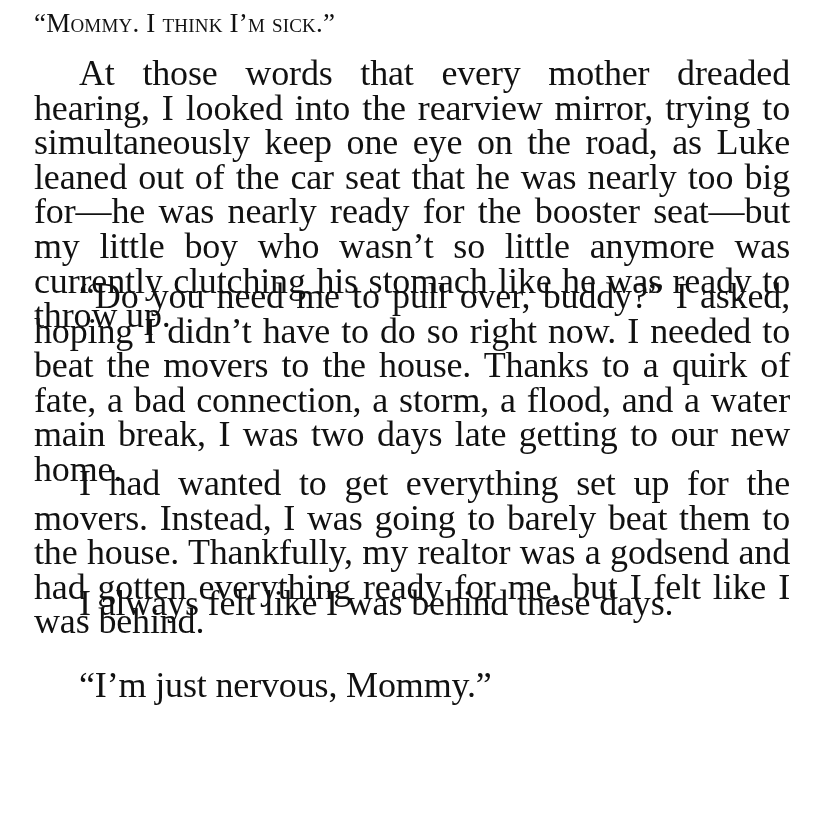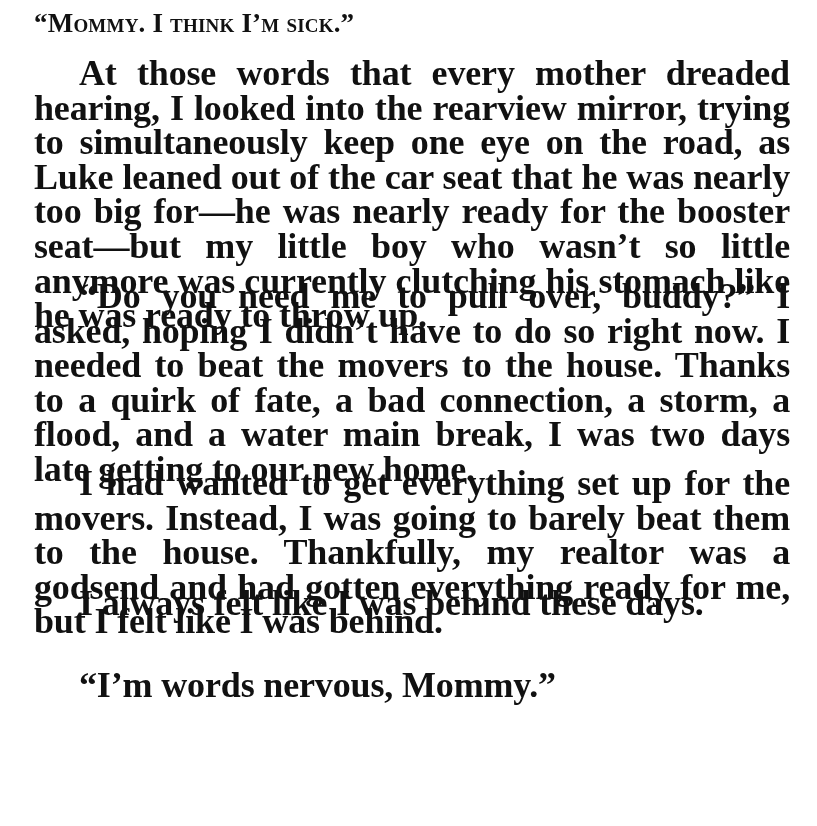--- a/index.html
+++ b/index.html
@@ -6,21 +6,20 @@
   body {
     width: 817px; height: 826px; overflow: hidden;
     font-family: "Liberation Serif", "DejaVu Serif", serif;
     color: #111111;
   }
   .page {
     position: relative;
     width: 817px; height: 826px;
     box-sizing: border-box;
     padding: 4px 27px 0 34px;
-    font-weight: bold;
   }
   .heading {
     position: absolute; left: 34px; top: 6px;
     font-size: 27px; line-height: 34px;
     font-variant: small-caps;
     letter-spacing: 0.2px;
     margin: 0;
   }
   .para {
     position: absolute; left: 34px; width: 756px;
@@ -40,14 +39,14 @@
 </style>
 </head>
 <body>
 
 <div class="page">
   <p class="heading">“Mommy. I think I’m sick.”</p>
   <p class="para p1">At those words that every mother dreaded hearing, I looked into the rearview mirror, trying to simultaneously keep one eye on the road, as Luke leaned out of the car seat that he was nearly too big for—he was nearly ready for the booster seat—but my little boy who wasn’t so little anymore was currently clutching his stomach like he was ready to throw up.</p>
   <p class="para p3">I had wanted to get everything set up for the movers. Instead, I was going to barely beat them to the house. Thankfully, my realtor was a godsend and had gotten everything ready for me, but I felt like I was behind.</p>
   <p class="para p2">“Do you need me to pull over, buddy?” I asked, hoping I didn’t have to do so right now. I needed to beat the movers to the house. Thanks to a quirk of fate, a bad connection, a storm, a flood, and a water main break, I was two days late getting to our new home.</p>
   <p class="para p4">I always felt like I was behind these days.</p>
-  <p class="para p5">“I’m words nervous, Mommy.”</p>
+  <p class="para p5">“I’m just nervous, Mommy.”</p>
 </div>
 
 </body></html>

